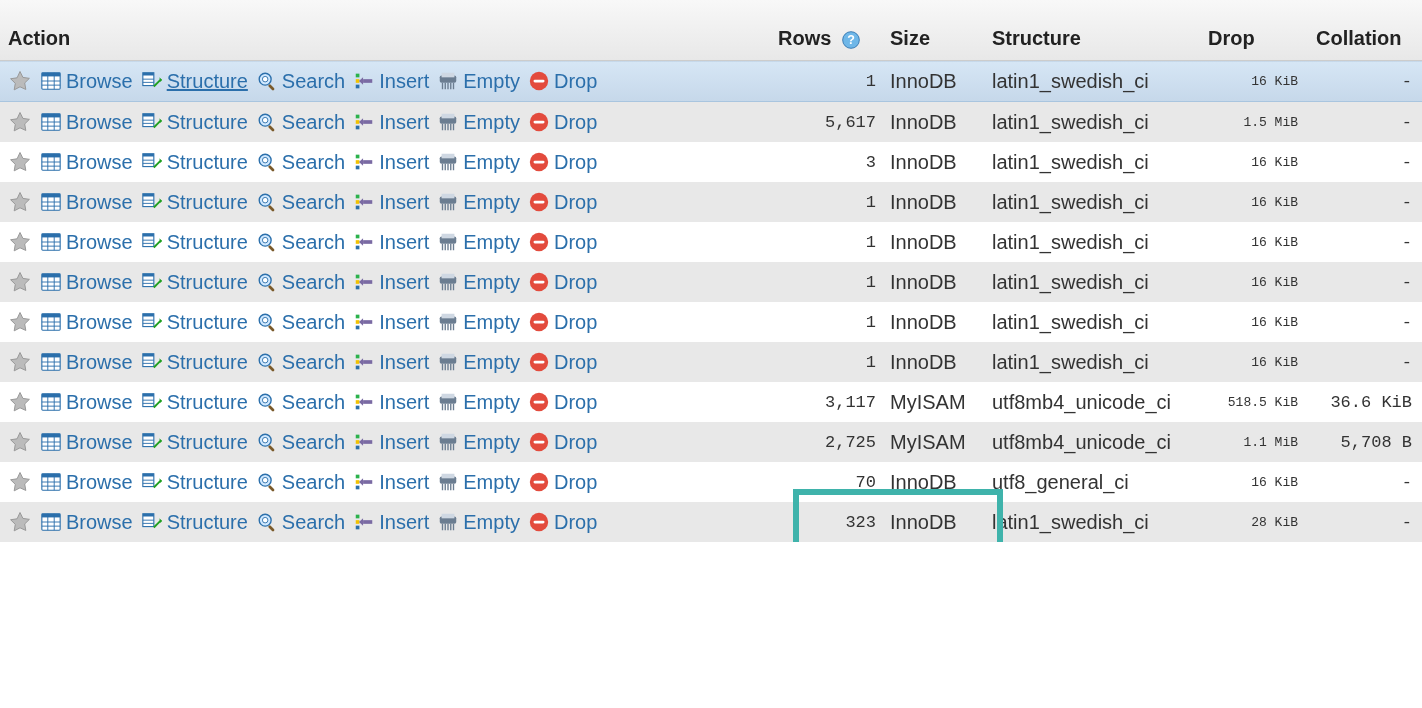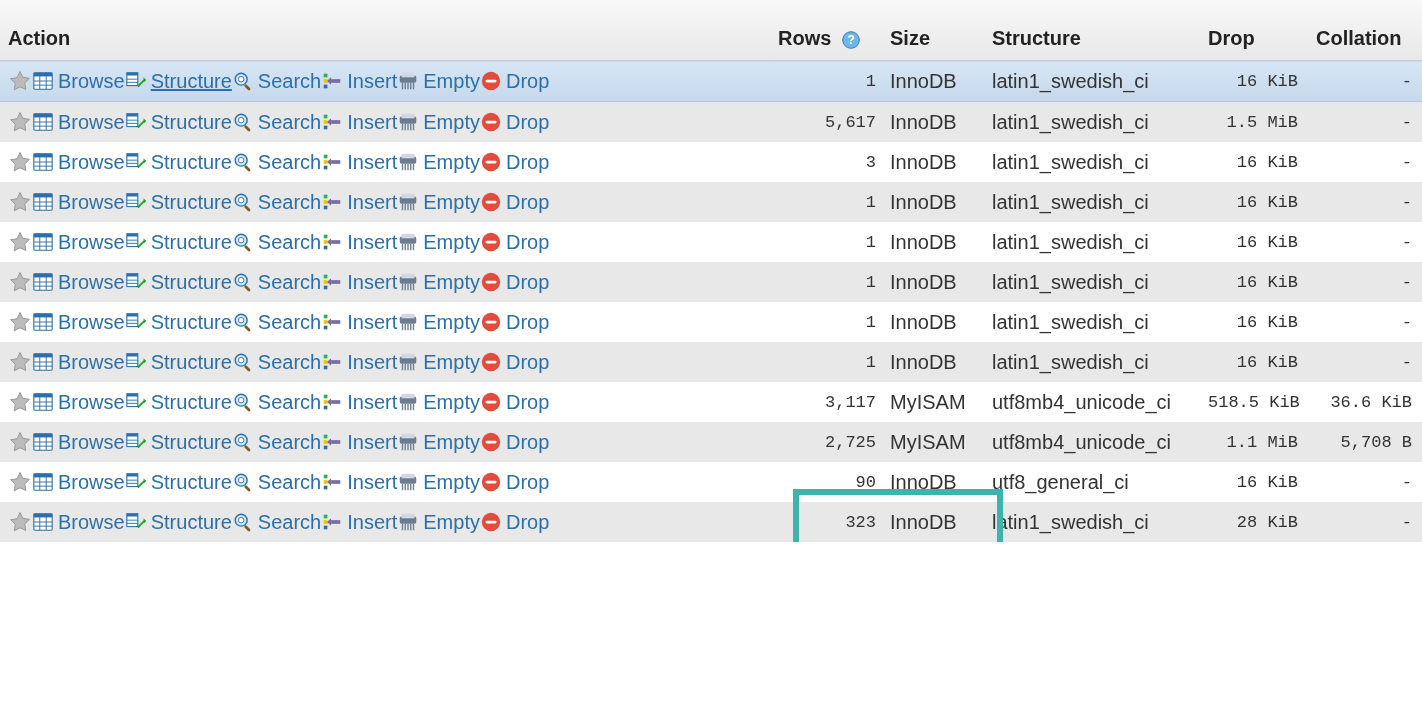--- a/index.html
+++ b/index.html
@@ -43,20 +43,21 @@
     border-bottom: 1px solid #a9c5df;
   }
   tbody td {
     padding: 8px 8px;
     vertical-align: middle;
     white-space: nowrap;
   }
   .action-cell {
     display: flex;
     align-items: center;
+    gap: 8px;
   }
   .star {
     width: 24px; height: 24px;
     flex: 0 0 auto;
   }
   .star svg { display:block; }
   .op {
     display: inline-flex;
     align-items: center;
     gap: 4px;
@@ -79,21 +80,21 @@
     font-family: "Courier New", monospace;
     font-size: 17px;
     color: #333;
     padding-right: 6px;
   }
   td.type-cell { color: #333; margin-top: 32px; }
   td.coll-cell { color: #333; }
   td.size-cell {
     text-align: right;
     font-family: "Courier New", monospace;
-    font-size: 17px;
+    font-size: 13px;
     color: #333;
     padding-right: 10px;
   }
   td.over-cell {
     text-align: right;
     font-family: "Courier New", monospace;
     font-size: 17px;
     color: #333;
     padding-right: 10px;
   }
@@ -898,21 +899,21 @@
               <span class="op">
                 <span class="ico">
                   <svg width="22" height="22">
                     <use href="#sym-drop"></use>
                   </svg>
                 </span>
                 <span>Drop</span>
               </span>
             </div>
           </td>
-          <td class="rows-cell">90</td>
+          <td class="rows-cell">70</td>
           <td class="type-cell">InnoDB</td>
           <td class="coll-cell">utf8_general_ci</td>
           <td class="size-cell">16 KiB</td>
           <td class="over-cell">-</td>
         </tr>
         <tr class="even">
           <td>
             <div class="action-cell">
               <span class="star">
                 <svg width="24" height="24">

